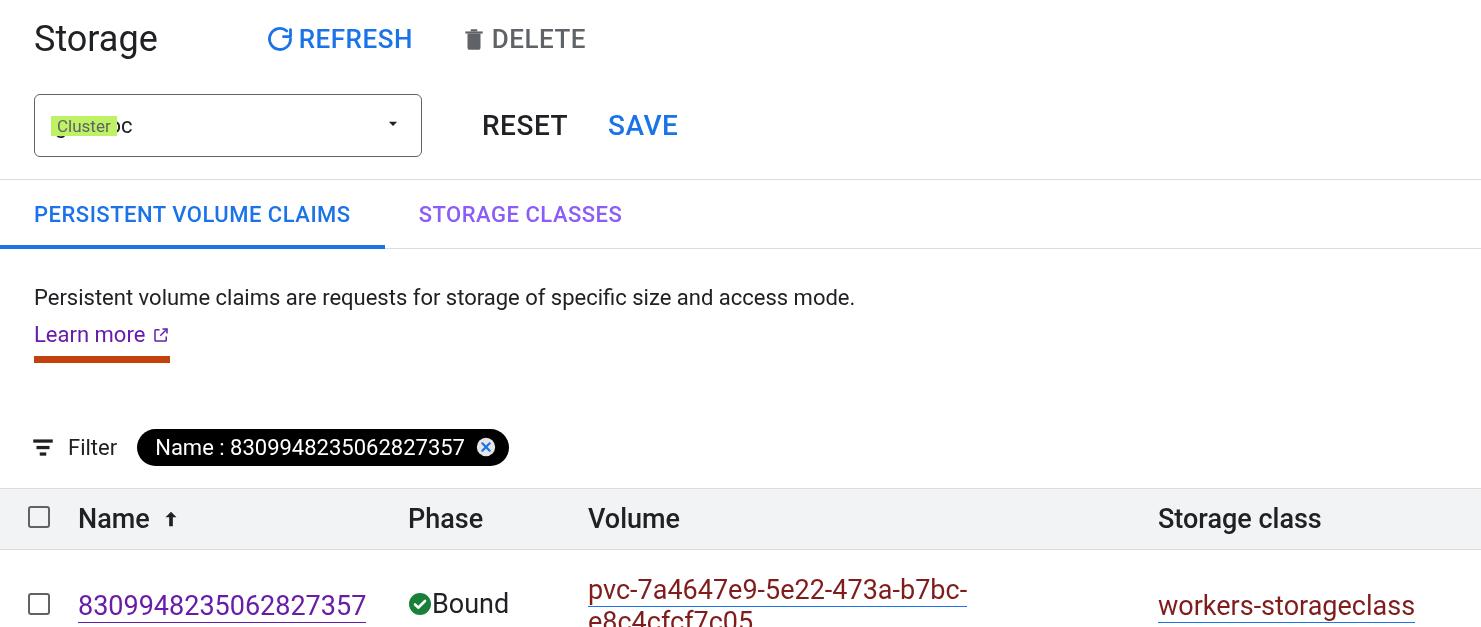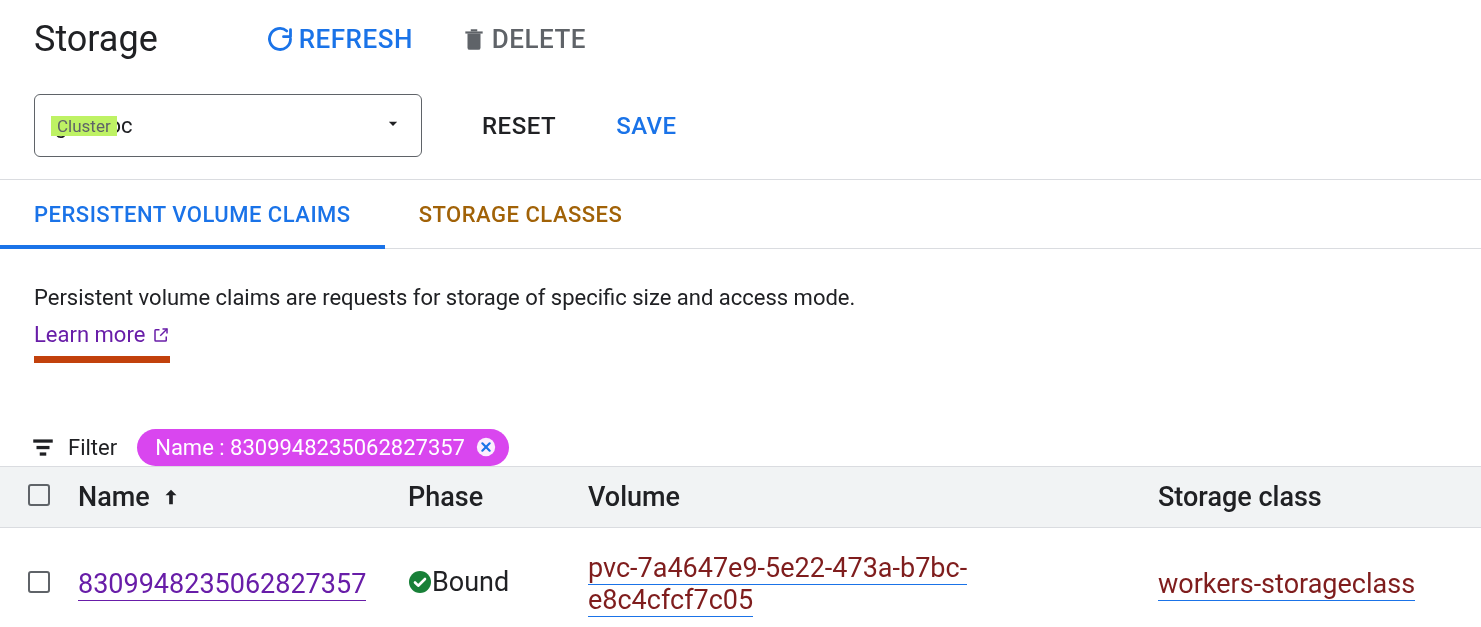--- a/index.html
+++ b/index.html
@@ -63,39 +63,39 @@
     color: #5f6368;
     margin-top: 33px;
   }
   .select-caret {
     position: absolute;
     right: 18px;
     top: 50%;
     transform: translateY(-50%);
   }
   .text-btn {
-    font-size: 24px;
+    font-size: 28px;
     font-weight: 500;
     letter-spacing: 0.5px;
     cursor: pointer;
     padding: 8px 4px;
   }
   .text-btn.reset { color: #202124; margin-left: 24px; }
-  .text-btn.save  { color: #1a73e8; margin-left: 20px; }
+  .text-btn.save  { color: #1a73e8; }
 
   .tabs {
     display: flex;
     border-bottom: 1px solid #dadce0;
   }
   .tab {
     padding: 22px 34px 18px 34px;
     font-size: 22px;
     font-weight: 500;
     letter-spacing: 0.5px;
-    color: #a16207;
+    color: #8b5cf6;
     cursor: pointer;
   }
   .tab.active {
     color: #1a73e8;
     border-bottom: 4px solid #1a73e8;
     margin-bottom: -1px;
   }
 
   .description {
     padding: 30px 34px 12px 34px;
@@ -111,36 +111,36 @@
     border-bottom: 7px solid #c2410c;
     padding-bottom: 2px;
     cursor: pointer;
     font-size: 22px;
   }
 
   .filter-bar {
     display: flex;
     align-items: center;
     gap: 20px;
-    padding: 28px 30px 0 30px;
+    padding: 28px 30px 22px 30px;
     border-bottom: 1px solid #dadce0;
     margin-top: 26px;
   }
   .filter-label {
     display: inline-flex;
     align-items: center;
     gap: 12px;
     font-size: 22px;
     color: #202124;
   }
   .chip {
     display: inline-flex;
     align-items: center;
     gap: 10px;
-    background: #d946ef;
+    background: #000000;
     color: #fff;
     font-size: 22px;
     padding: 6px 12px 6px 18px;
     border-radius: 999px;
   }
   .chip-close {
     display: inline-flex;
     cursor: pointer;
   }
   .filter-input {

